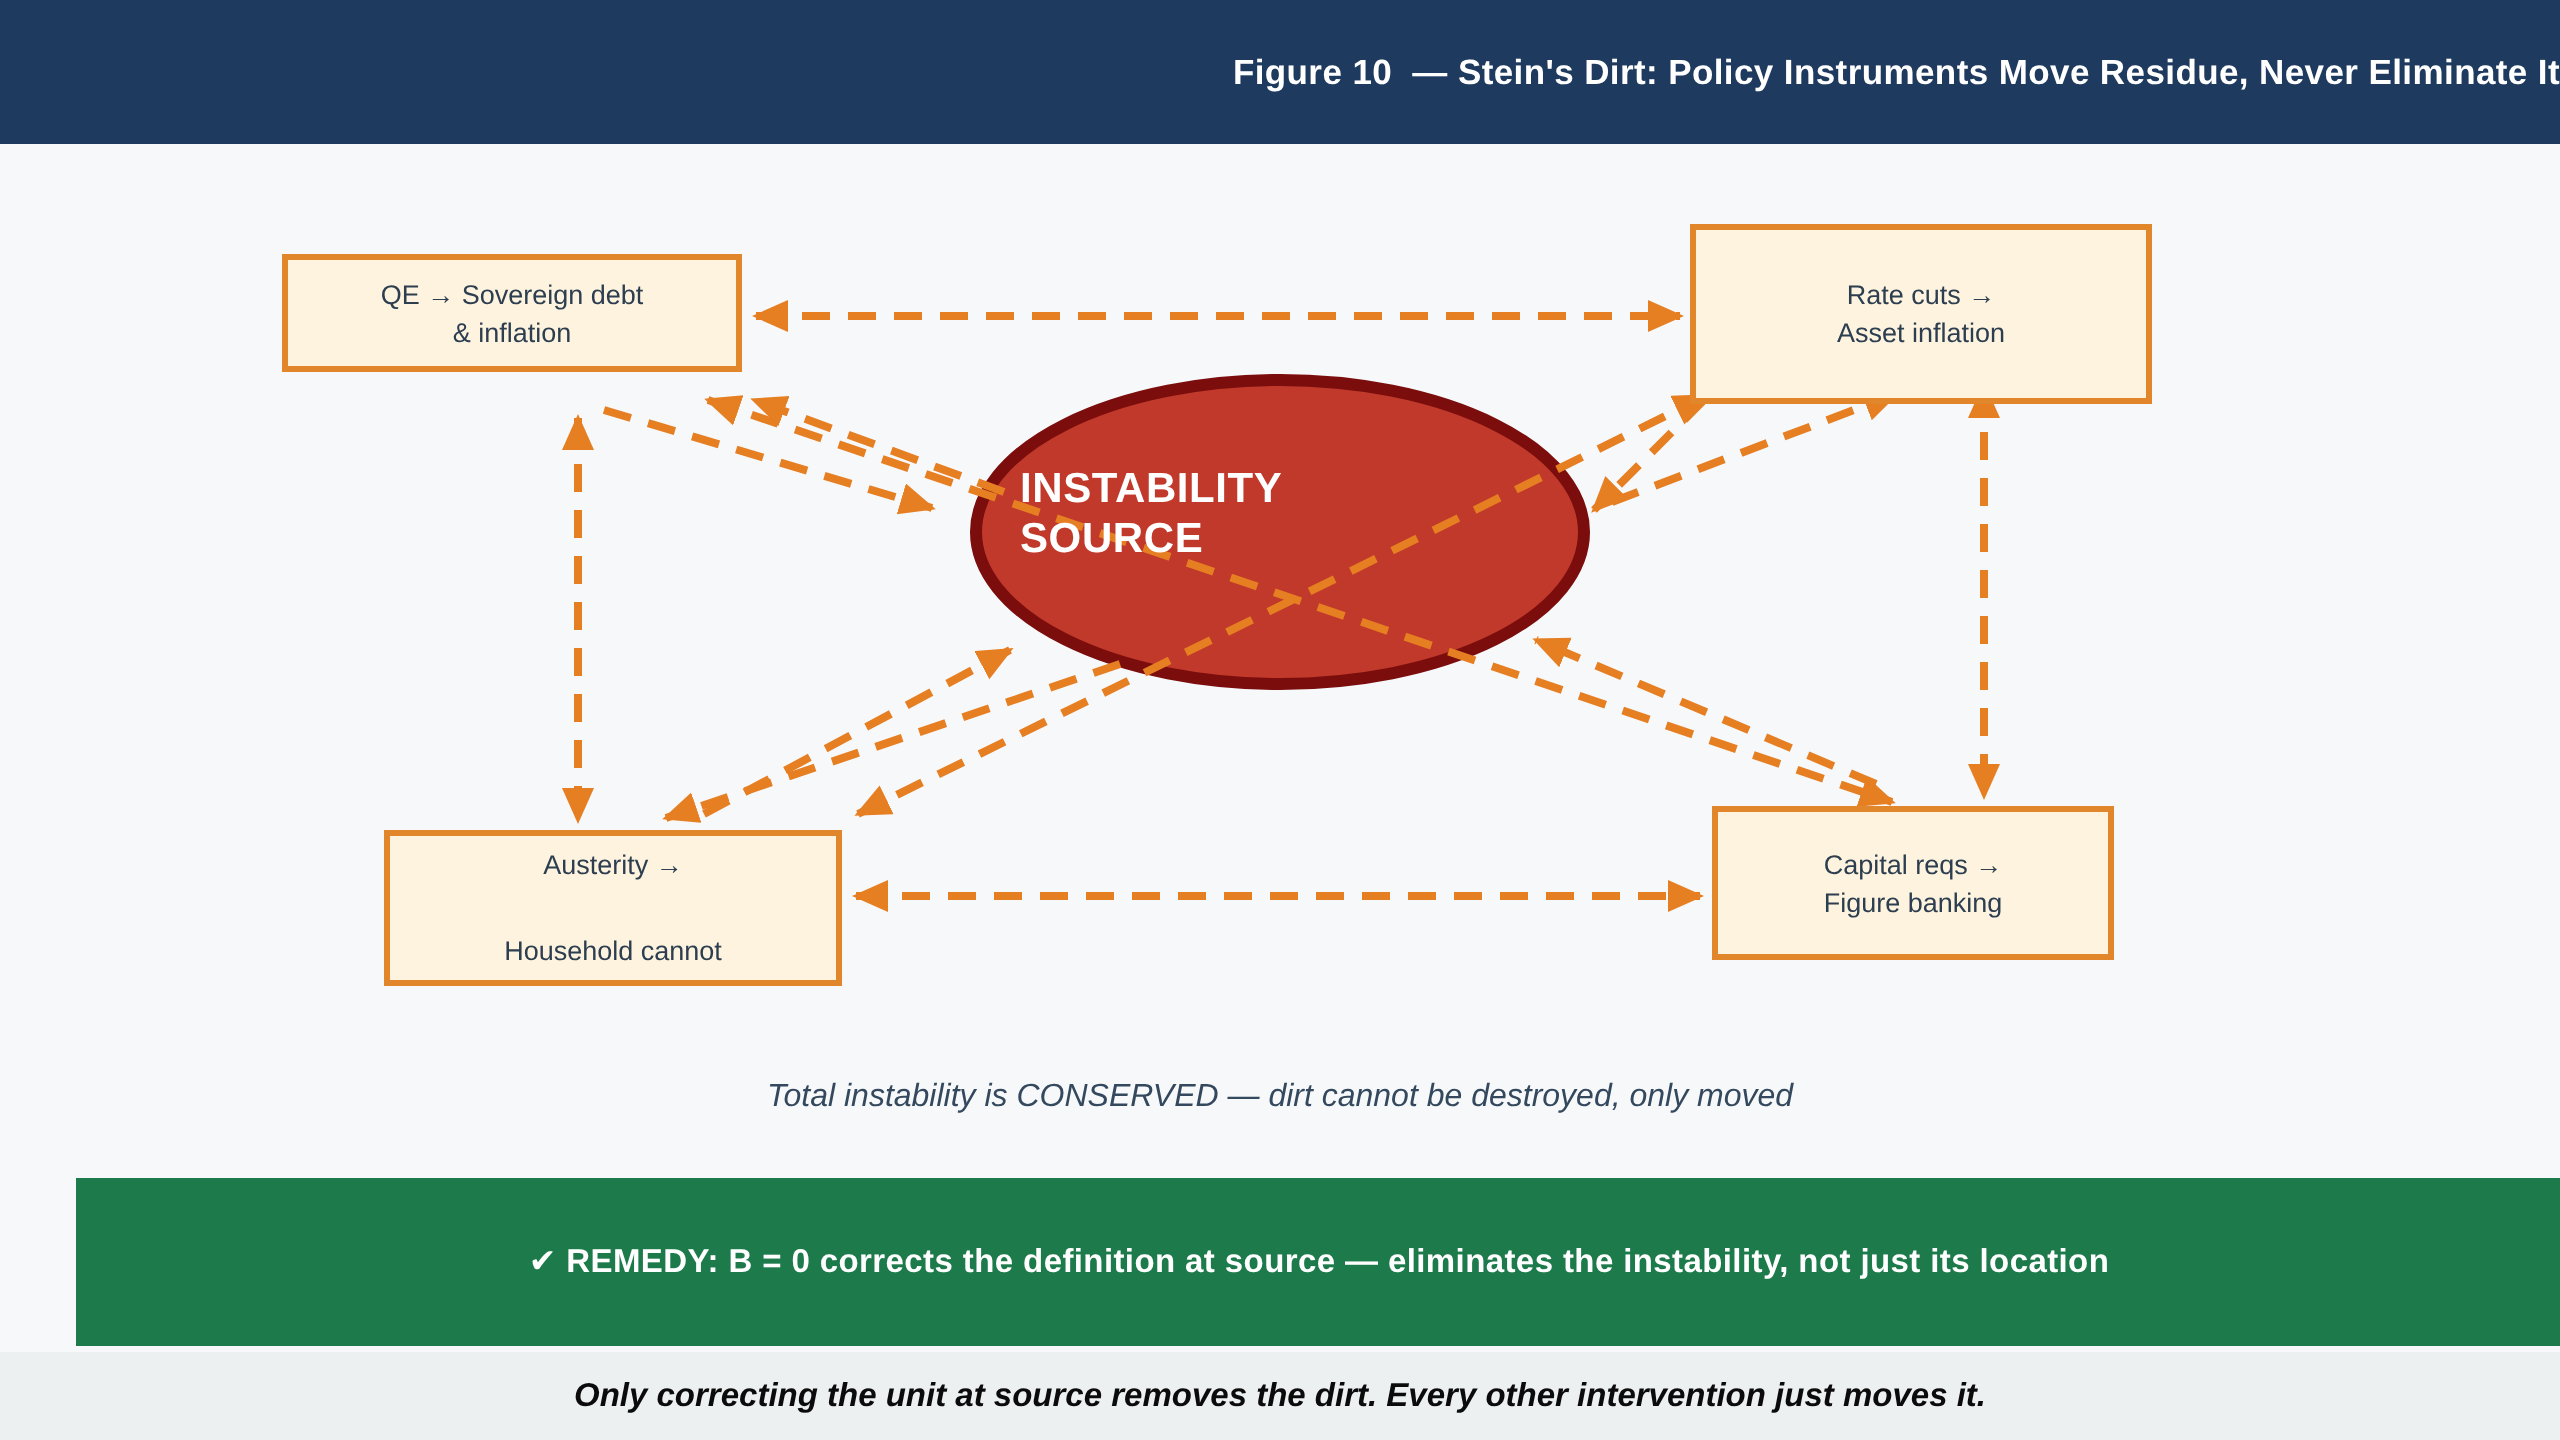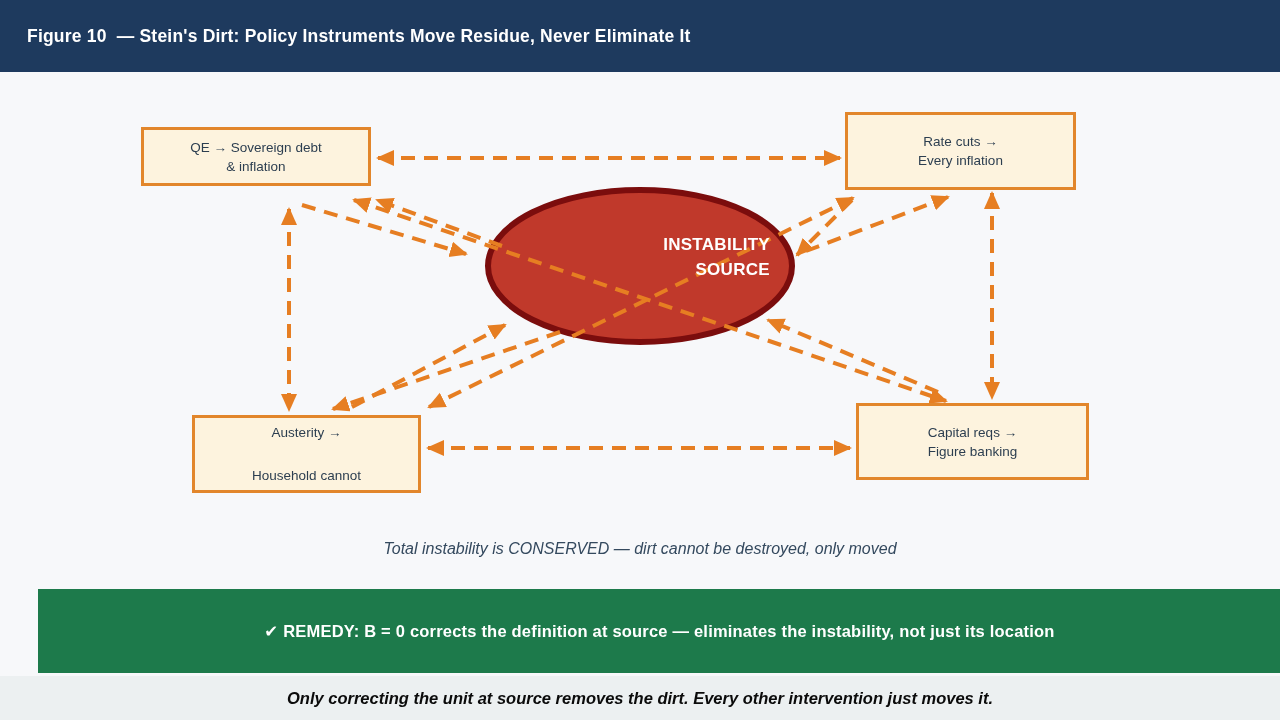--- a/index.html
+++ b/index.html
@@ -6,38 +6,38 @@
     --header-bg:#1E3A5E; --page-bg:#F7F8FA; --box-fill:#FDF3DE; --box-border:#E2862B;
     --box-text:#2C3E50; --ellipse-fill:#C0392B; --ellipse-border:#7B0D0D; --arrow:#E67E22;
     --banner-bg:#1D7A4B; --footer-bg:#ECF0F1; --note-text:#34495E; --footer-text:#0B0B0B;
   }
   *{margin:0;padding:0;box-sizing:border-box;}
   html,body{width:1280px;height:720px;overflow:hidden;}
   body{font-family:"Liberation Sans","DejaVu Sans",sans-serif;background:var(--page-bg);}
   .stage{position:relative;width:1280px;height:720px;background:var(--page-bg);}
 
   .figure-header{position:absolute;left:0;top:0;width:1280px;height:72px;
-    background:var(--header-bg);display:flex;align-items:center;padding-left:27px;}
+    background:var(--header-bg);display:flex;align-items:center;padding-left:27px;justify-content:flex-end;}
   .figure-header .title{color:#FFFFFF;font-weight:bold;font-size:17.5px;white-space:pre-wrap;letter-spacing:.2px;}
 
   svg.diagram{position:absolute;left:0;top:0;width:1280px;height:720px;z-index:1;}
   .arrow-line{stroke:var(--arrow);stroke-width:4;fill:none;stroke-dasharray:14 9;}
   .ah-fill{fill:var(--arrow);}
   .src-ellipse{fill:var(--ellipse-fill);stroke:var(--ellipse-border);stroke-width:6;}
 
   .node{position:absolute;z-index:2;background:var(--box-fill);border:3px solid var(--box-border);
     display:flex;flex-direction:column;align-items:center;justify-content:center;
     color:var(--box-text);font-size:13.5px;line-height:19px;text-align:center;}
   .node-qe{left:141px;top:127px;width:230px;height:59px;}
-  .node-rate{left:845px;top:112px;width:231px;height:78px;}
+  .node-rate{left:845px;top:112px;width:231px;height:90px;}
   .node-austerity{left:192px;top:415px;width:229px;height:78px;gap:24px;}
-  .node-capital{left:856px;top:403px;width:233px;height:77px;}
+  .node-capital{left:856px;top:403px;width:201px;height:77px;}
 
-  .ellipse-label{position:absolute;z-index:3;left:510px;top:232px;width:260px;text-align:right;
-    color:#FFFFFF;font-weight:bold;font-size:17px;line-height:25px;letter-spacing:.3px;}
+  .ellipse-label{position:absolute;z-index:3;left:510px;top:232px;width:260px;text-align:left;
+    color:#FFFFFF;font-weight:bold;font-size:21px;line-height:25px;letter-spacing:.3px;}
 
   .conserved-note{position:absolute;z-index:2;left:0;top:540px;width:1280px;text-align:center;
     font-style:italic;font-size:16px;color:var(--note-text);}
 
   .remedy-banner{position:absolute;z-index:2;left:38px;top:589px;width:1243px;height:84px;
     background:var(--banner-bg);display:flex;align-items:center;justify-content:center;}
   .remedy-banner .remedy-text{color:#FFFFFF;font-weight:bold;font-size:16.5px;letter-spacing:.2px;}
 
   .footer-bar{position:absolute;z-index:2;left:0;top:676px;width:1280px;height:44px;
     background:var(--footer-bg);display:flex;align-items:center;justify-content:center;}
@@ -81,21 +81,21 @@
     <line class="arrow-line" x1="352" y1="407" x2="505" y2="325" marker-end="url(#ah)"></line>
   </svg>
 
   <div class="node node-qe">
     <span>QE → Sovereign debt</span>
     <span>&amp; inflation</span>
   </div>
 
   <div class="node node-rate">
     <span>Rate cuts →</span>
-    <span>Every inflation</span>
+    <span>Asset inflation</span>
   </div>
 
   <div class="node node-austerity">
     <span>Austerity →</span>
     <span>Household cannot</span>
   </div>
 
   <div class="node node-capital">
     <span>Capital reqs →</span>
     <span>Figure banking</span>

